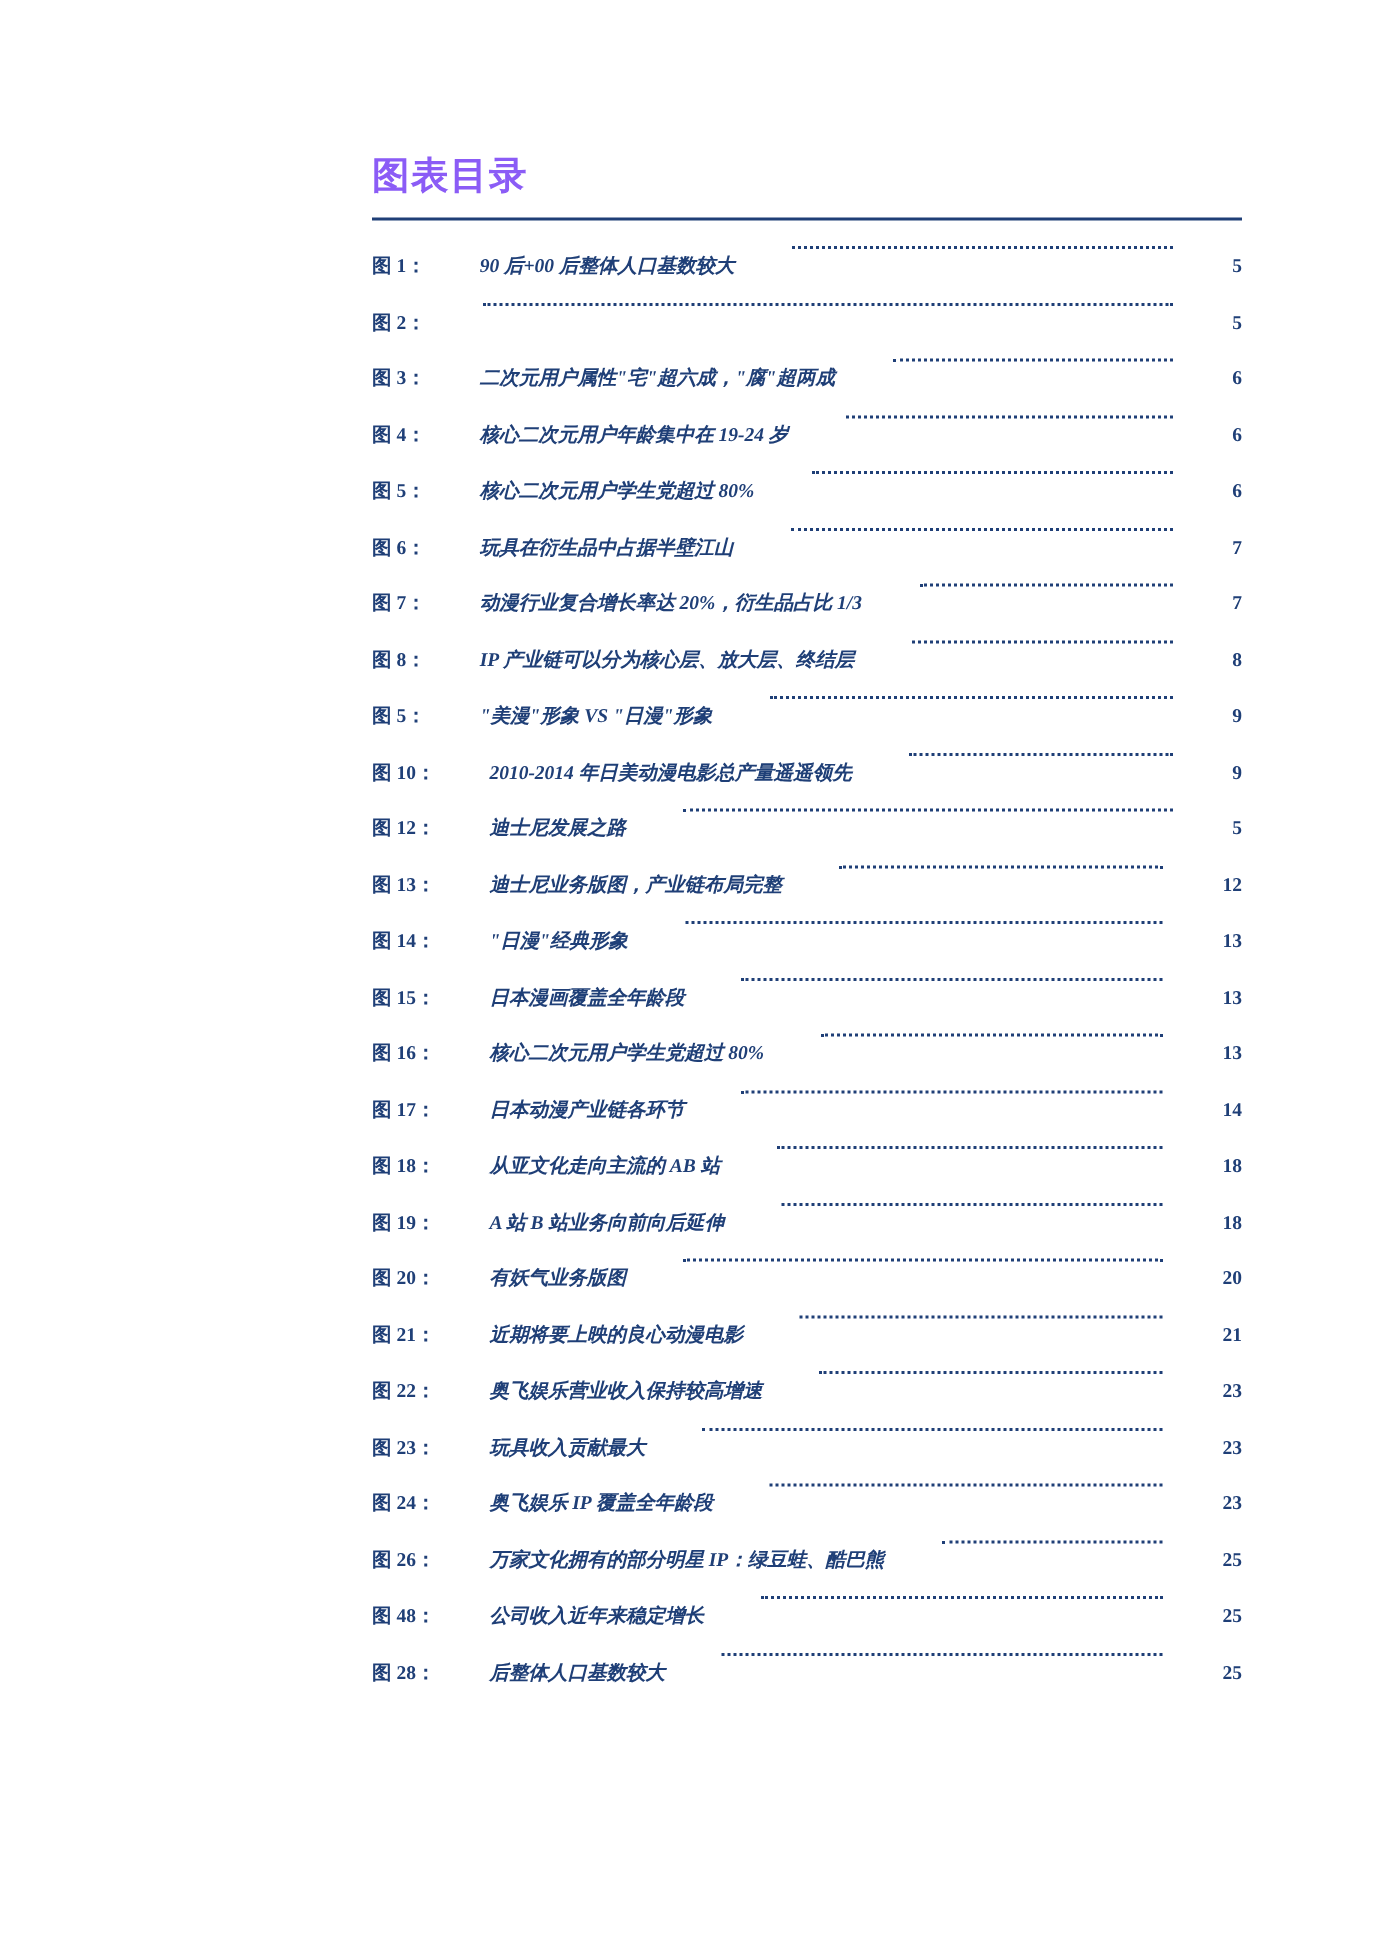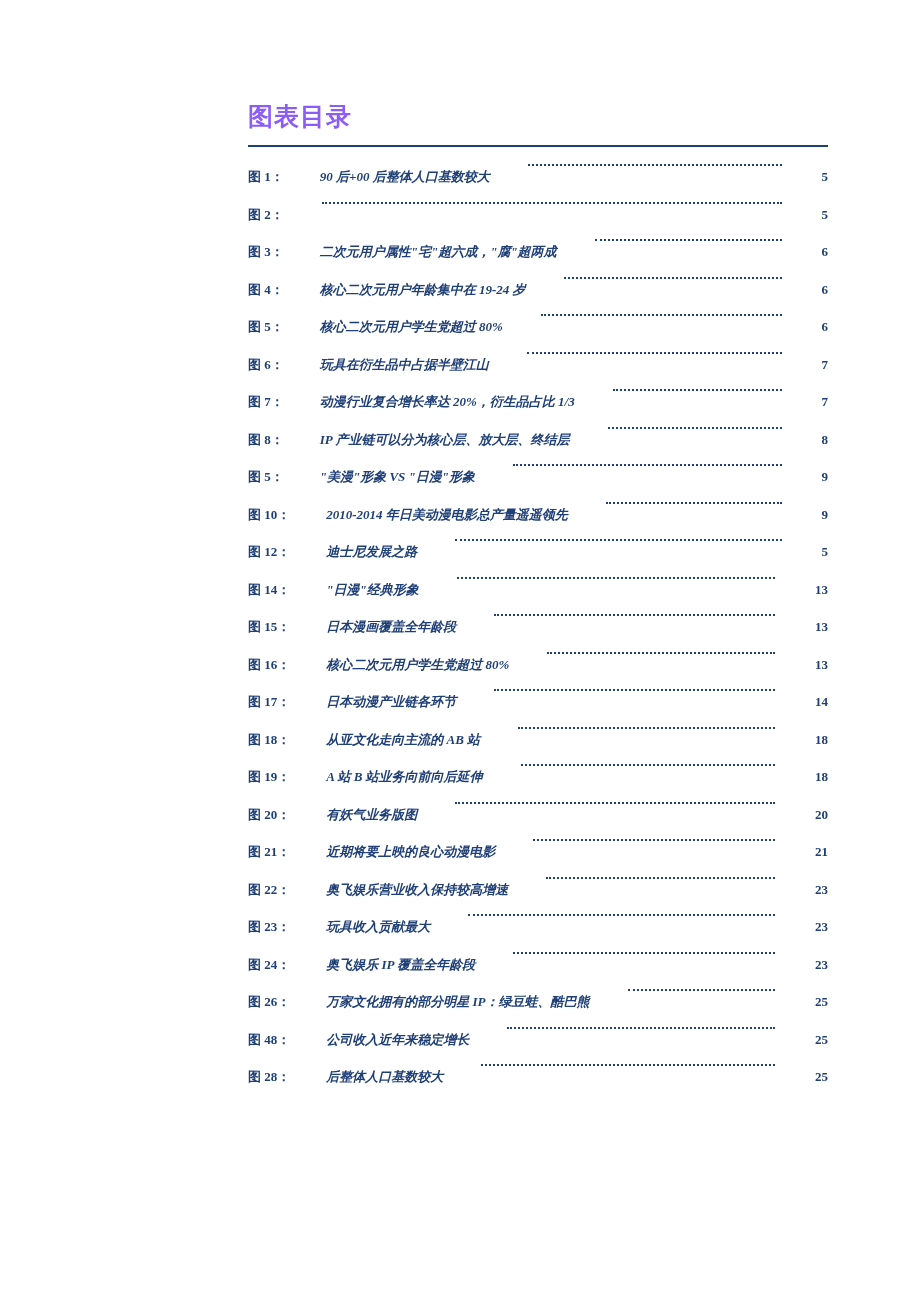--- a/index.html
+++ b/index.html
@@ -128,20 +128,26 @@
         <span class="toc-dots"></span>
         <span class="toc-page">9</span>
       </li>
       <li class="toc-item">
         <span class="toc-prefix">图 12：</span>
         <span class="toc-label">迪士尼发展之路</span>
         <span class="toc-dots"></span>
         <span class="toc-page">5</span>
       </li>
       <li class="toc-item">
+        <span class="toc-prefix">图 13：</span>
+        <span class="toc-label">迪士尼业务版图，产业链布局完整</span>
+        <span class="toc-dots"></span>
+        <span class="toc-page">12</span>
+      </li>
+      <li class="toc-item">
         <span class="toc-prefix">图 14：</span>
         <span class="toc-label">"日漫"经典形象</span>
         <span class="toc-dots"></span>
         <span class="toc-page">13</span>
       </li>
       <li class="toc-item">
         <span class="toc-prefix">图 15：</span>
         <span class="toc-label">日本漫画覆盖全年龄段</span>
         <span class="toc-dots"></span>
         <span class="toc-page">13</span>

